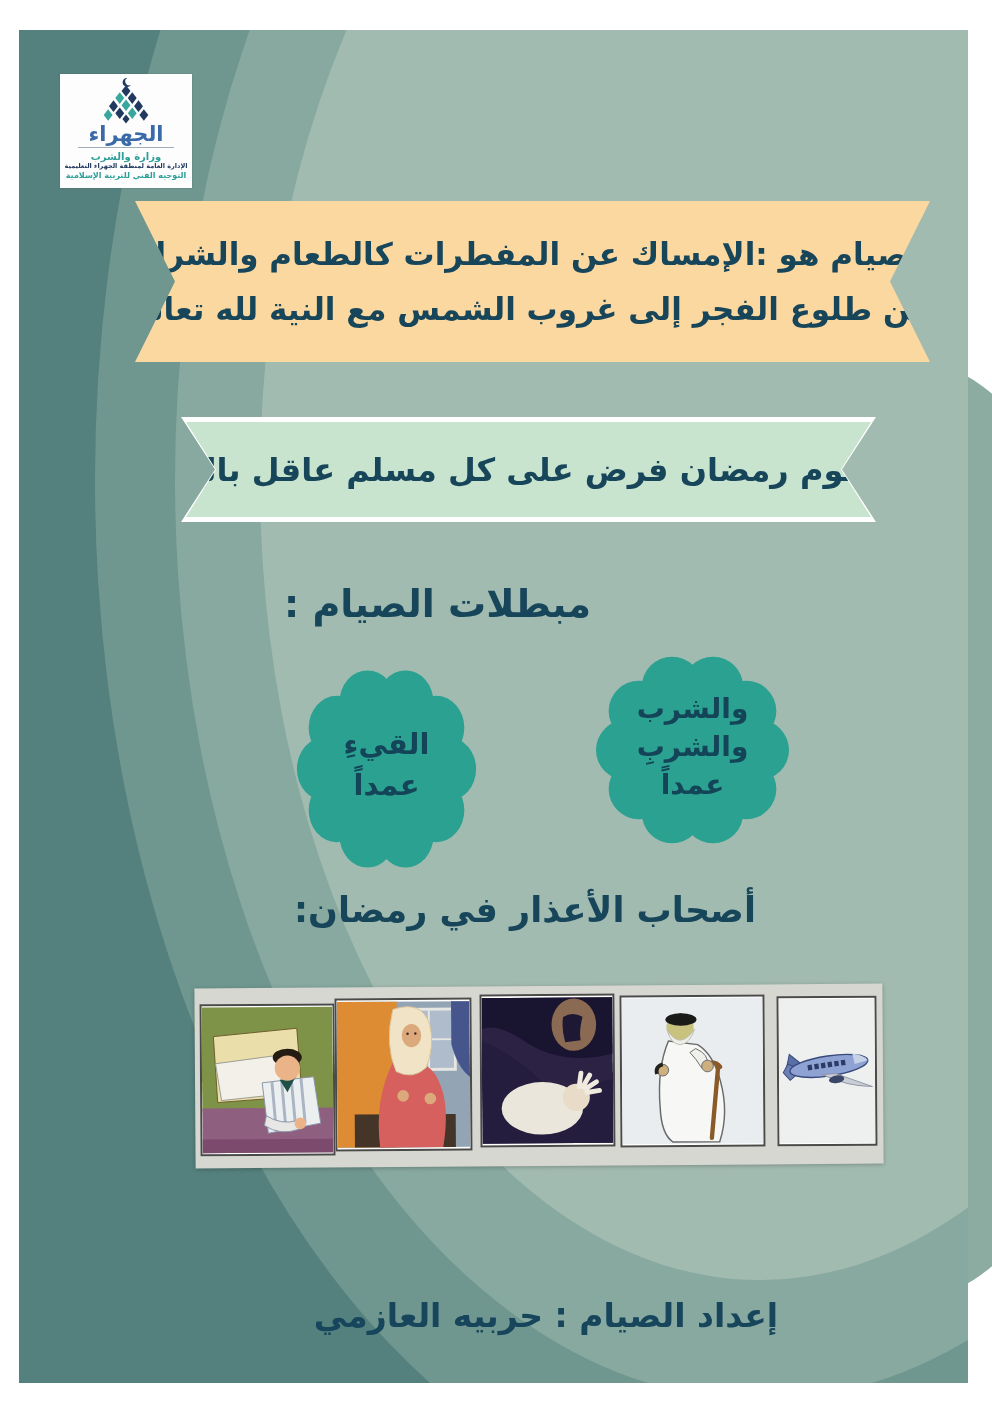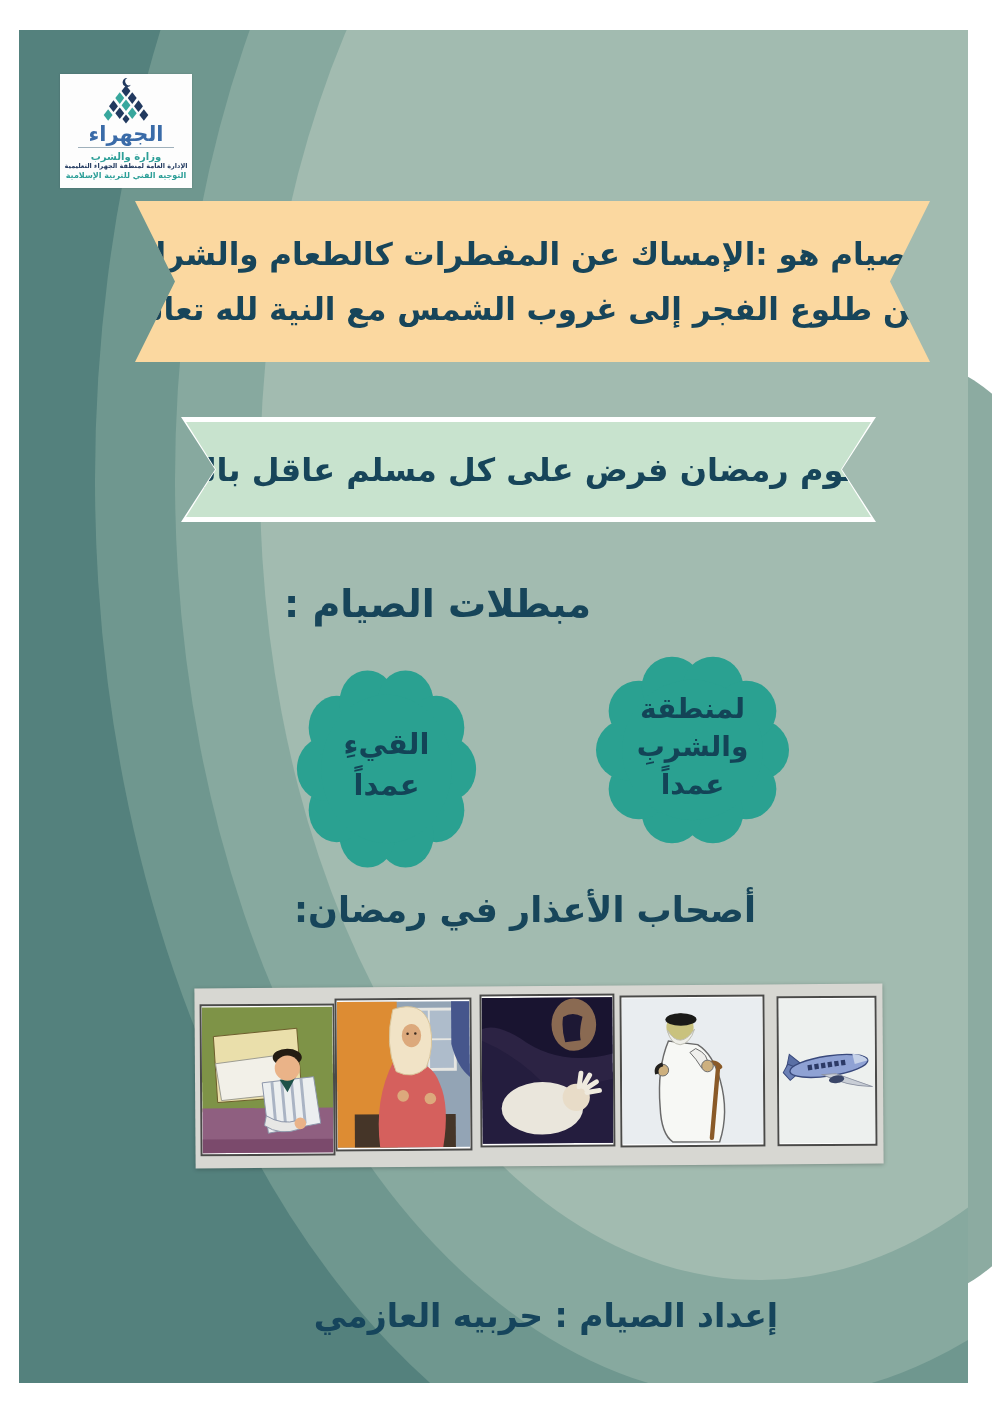--- a/index.html
+++ b/index.html
@@ -159,21 +159,21 @@
         <circle cx="45" cy="140" r="31"></circle>
           <circle cx="32" cy="100" r="31"></circle>
         <circle cx="45" cy="60" r="31"></circle>
           <circle cx="79" cy="35.3" r="31"></circle>
         <circle cx="121" cy="35.3" r="31"></circle>
           <circle cx="155" cy="60" r="31"></circle>
         <circle cx="100" cy="100" r="72"></circle>
       </g>
     </svg>
     <div class="cloud-text">
-      <div>لمنطقة</div>
+      <div>والشرب</div>
       <div>والشربِ</div>
       <div>عمداً</div>
     </div>
   </div>
 
   <div class="cloud cloud-vomit">
     <svg width="181" height="206" viewBox="0 0 200 200" preserveAspectRatio="none">
       <g fill="#2aa191">
         <circle cx="168" cy="100" r="31"></circle>
           <circle cx="155" cy="140" r="31"></circle>

